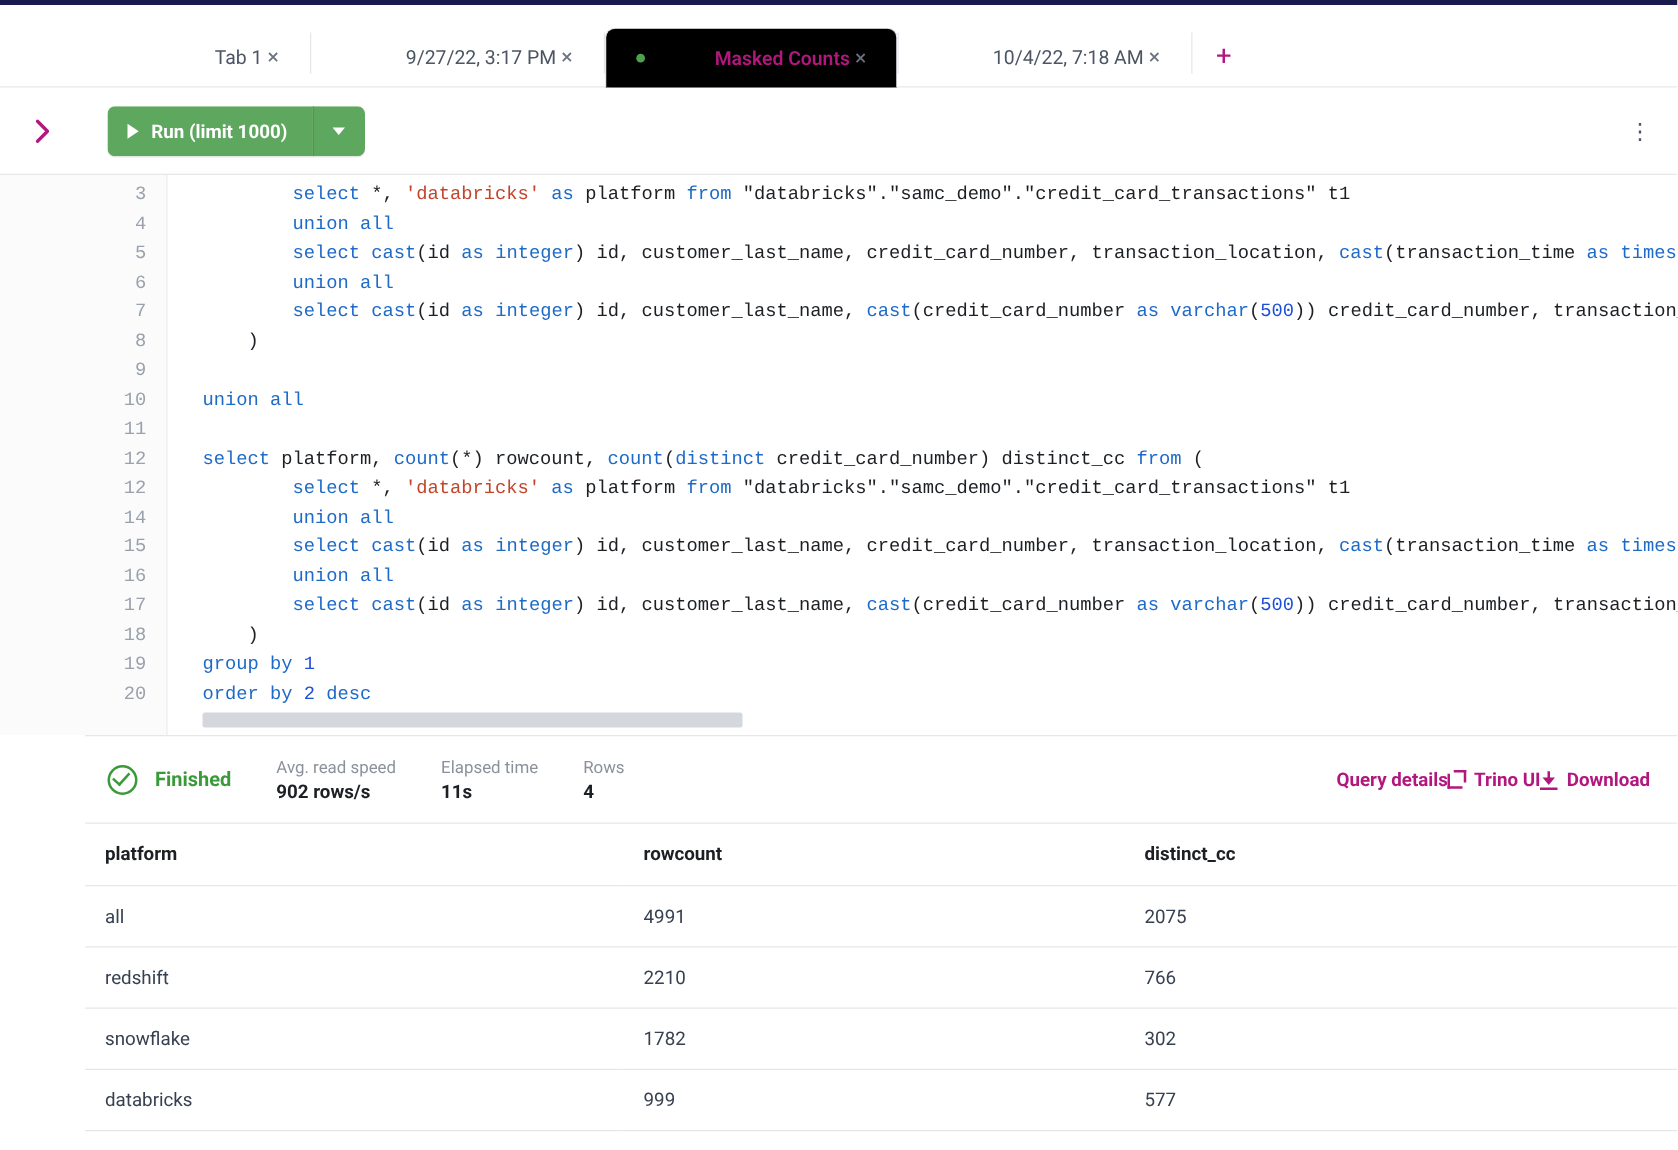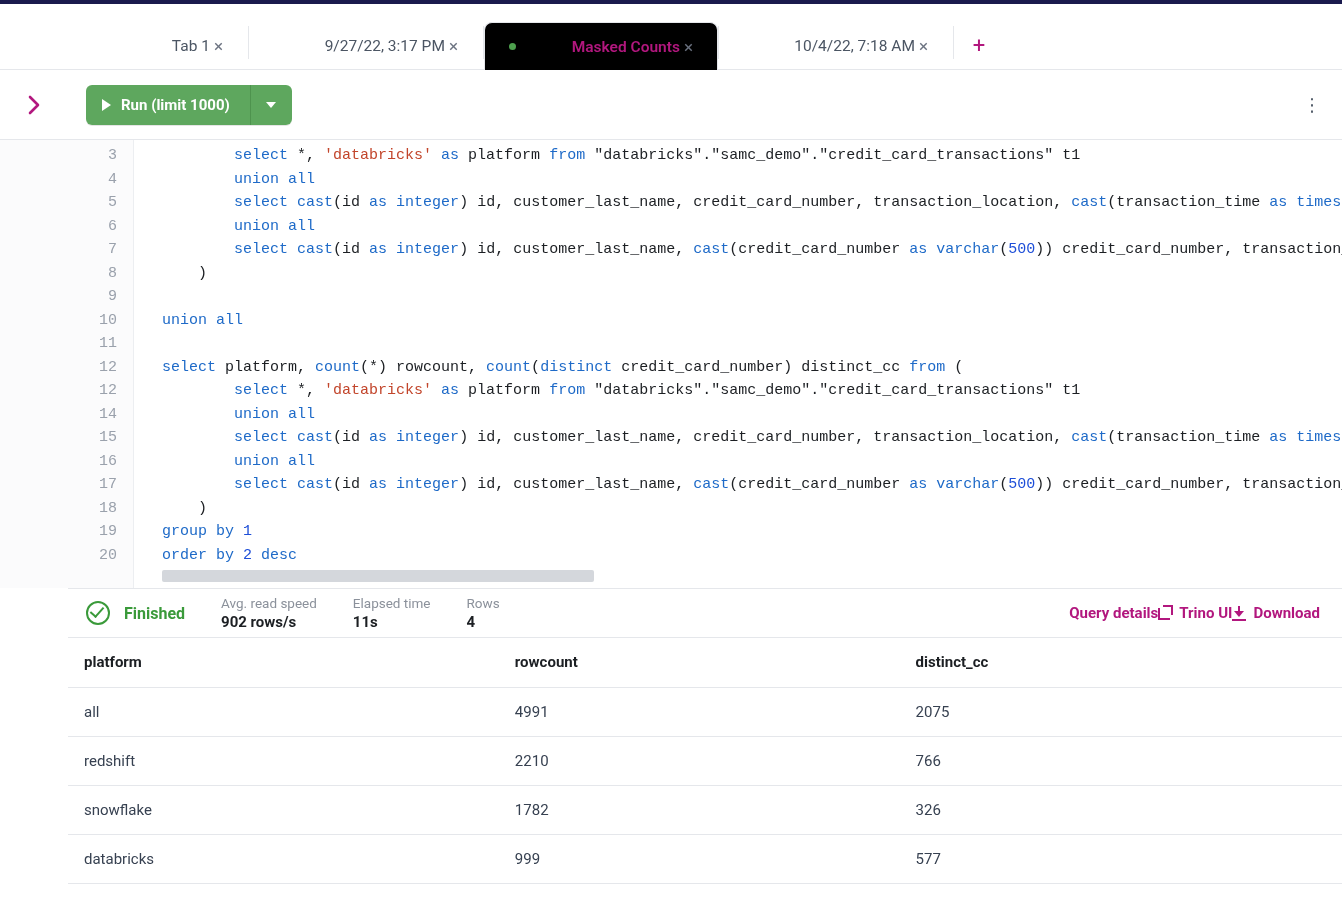--- a/index.html
+++ b/index.html
@@ -203,21 +203,21 @@
     bottom: 6px;
     width: 432px;
     height: 12px;
     background: #d4d7dc;
     border-radius: 2px;
   }
   
   .status-bar {
     display: flex;
     align-items: center;
-    height: 50px;
+    height: 71px;
     border-top: 1px solid #e5e7eb;
     border-bottom: 1px solid #e5e7eb;
     padding: 0 22px 0 18px;
     margin-left: 68px;
   }
   .status-left {
     display: flex;
     align-items: center;
     gap: 14px;
   }
@@ -435,21 +435,21 @@
           <td class="num-col">2075</td>
         </tr>
         <tr>
           <td>redshift</td>
           <td class="num-col">2210</td>
           <td class="num-col">766</td>
         </tr>
         <tr>
           <td>snowflake</td>
           <td class="num-col">1782</td>
-          <td class="num-col">326</td>
+          <td class="num-col">302</td>
         </tr>
         <tr>
           <td>databricks</td>
           <td class="num-col">999</td>
           <td class="num-col">577</td>
         </tr>
       </tbody>
   </table>
 </div>
 

